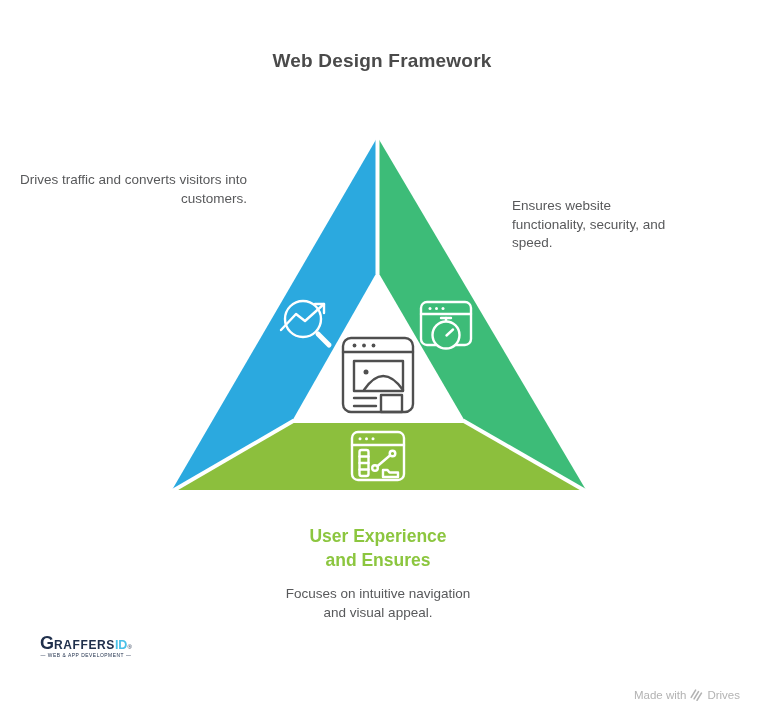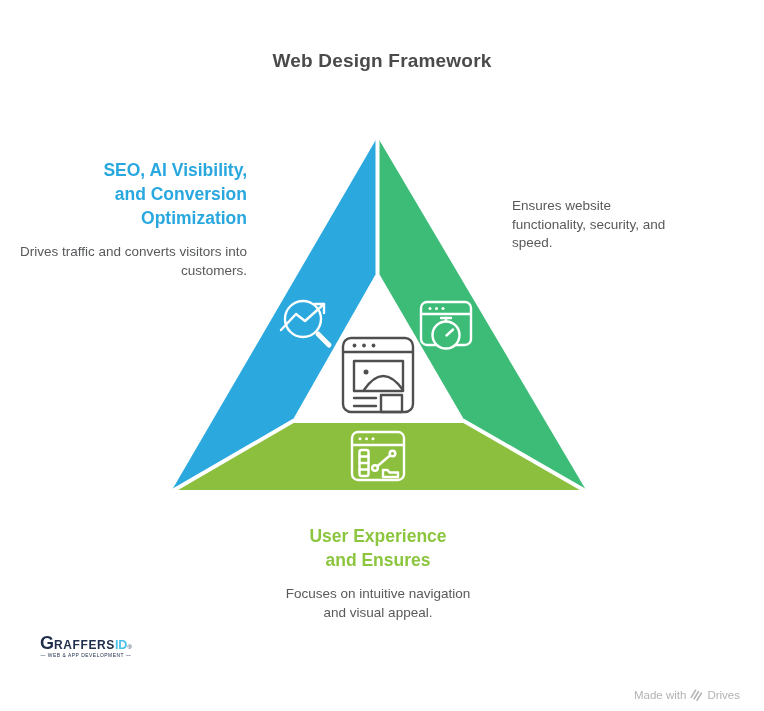--- a/index.html
+++ b/index.html
@@ -105,23 +105,20 @@
       <rect class="dicon" x="354" y="361" width="49" height="30"></rect>
       <circle class="dfill" cx="366" cy="372" r="2.5"></circle>
       <path class="dicon" d="M364 390 Q383 362 403 390"></path>
       <line class="dicon" x1="354" y1="398" x2="376" y2="398"></line>
       <line class="dicon" x1="354" y1="406" x2="376" y2="406"></line>
       <rect class="dicon" x="381" y="395" width="21" height="17"></rect>
     </g>
   </svg>
 
   <div class="block block-seo">
-    <div class="heading heading-seo">SEO, AI Visibility,
-and Conversion
-Optimization</div>
     <div class="body-text">Drives traffic and converts visitors into customers.</div>
   </div>
 
   <div class="block block-perf">
     <div class="body-text">Ensures website functionality, security, and speed.</div>
   </div>
 
   <div class="block block-ux">
     <div class="heading heading-ux">User Experience
 and Ensures</div>

